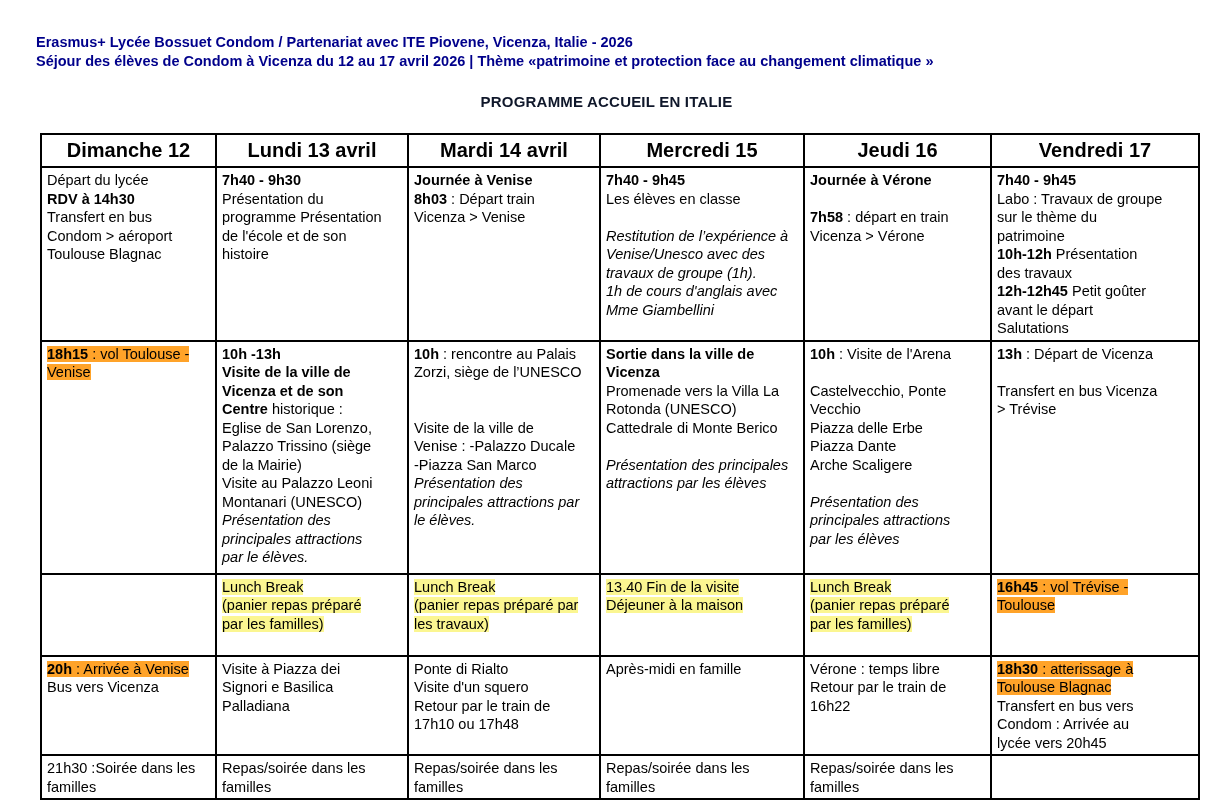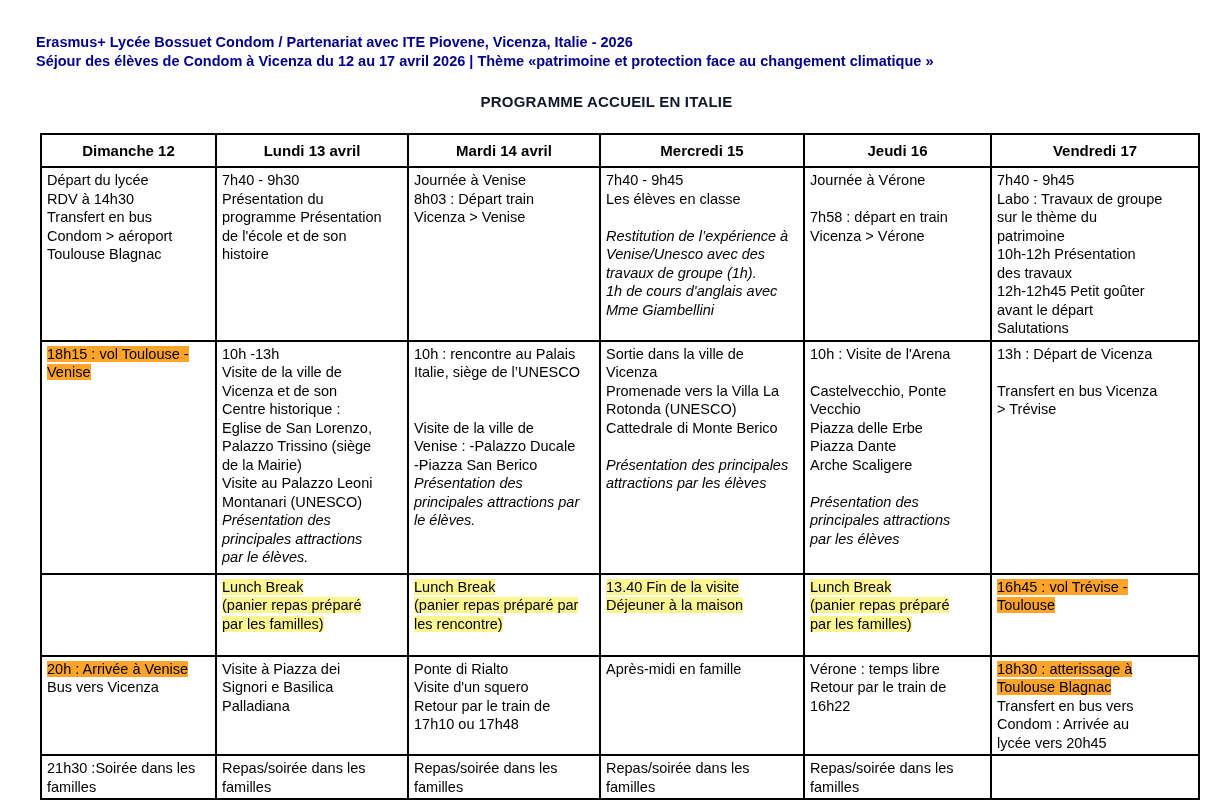--- a/index.html
+++ b/index.html
@@ -52,28 +52,28 @@
     border: 2px solid var(--border, #000000);
     vertical-align: top;
     padding: 3px 3px 2px 5px;
     overflow: hidden;
   }
   table.schedule th {
     height: 31px;
     padding: 0 2px;
     text-align: center;
     vertical-align: middle;
-    font-size: 15px;
+    font-size: 20px;
     font-weight: bold;
   }
   td .line {
     line-height: 18.5px;
     min-height: 18.5px;
   }
-  .b { font-weight: normal; }
+  .b { font-weight: bold; }
   .i { font-style: italic; }
   .hl-orange { background-color: var(--hl-orange, #FFA329); }
   .hl-yellow { background-color: var(--hl-yellow, #FBF691); }
 </style>
 </head>
 <body>
 
 <div class="page">
   <div class="doc-header">
     <div>Erasmus+ Lycée Bossuet Condom / Partenariat avec ITE Piovene, Vicenza, Italie - 2026</div>
@@ -162,26 +162,26 @@
             <div class="line"><span>Palazzo Trissino (siège</span></div>
             <div class="line"><span>de la Mairie)</span></div>
             <div class="line"><span>Visite au Palazzo Leoni</span></div>
             <div class="line"><span>Montanari (UNESCO)</span></div>
             <div class="line"><span class="i">Présentation des</span></div>
             <div class="line"><span class="i">principales attractions</span></div>
             <div class="line"><span class="i">par le élèves.</span></div>
           </td>
           <td>
             <div class="line"><span class="b">10h</span><span> : rencontre au Palais</span></div>
-            <div class="line"><span>Italie, siège de l’UNESCO</span></div>
+            <div class="line"><span>Zorzi, siège de l’UNESCO</span></div>
             <div class="line">&nbsp;</div>
             <div class="line">&nbsp;</div>
             <div class="line"><span>Visite de la ville de</span></div>
             <div class="line"><span>Venise : -Palazzo Ducale</span></div>
-            <div class="line"><span>-Piazza San Berico</span></div>
+            <div class="line"><span>-Piazza San Marco</span></div>
             <div class="line"><span class="i">Présentation des</span></div>
             <div class="line"><span class="i">principales attractions par</span></div>
             <div class="line"><span class="i">le élèves.</span></div>
           </td>
           <td>
             <div class="line"><span class="b">Sortie dans la ville de</span></div>
             <div class="line"><span class="b">Vicenza</span></div>
             <div class="line"><span>Promenade vers la Villa La</span></div>
             <div class="line"><span>Rotonda (UNESCO)</span></div>
             <div class="line"><span>Cattedrale di Monte Berico</span></div>
@@ -212,21 +212,21 @@
         <tr style="height: 82px;">
           <td></td>
           <td>
             <div class="line"><span class="hl-yellow">Lunch Break</span></div>
             <div class="line"><span class="hl-yellow">(panier repas préparé</span></div>
             <div class="line"><span class="hl-yellow">par les familles)</span></div>
           </td>
           <td>
             <div class="line"><span class="hl-yellow">Lunch Break</span></div>
             <div class="line"><span class="hl-yellow">(panier repas préparé par</span></div>
-            <div class="line"><span class="hl-yellow">les rencontre)</span></div>
+            <div class="line"><span class="hl-yellow">les travaux)</span></div>
           </td>
           <td>
             <div class="line"><span class="hl-yellow">13.40 Fin de la visite</span></div>
             <div class="line"><span class="hl-yellow">Déjeuner à la maison</span></div>
           </td>
           <td>
             <div class="line"><span class="hl-yellow">Lunch Break</span></div>
             <div class="line"><span class="hl-yellow">(panier repas préparé</span></div>
             <div class="line"><span class="hl-yellow">par les familles)</span></div>
           </td>

